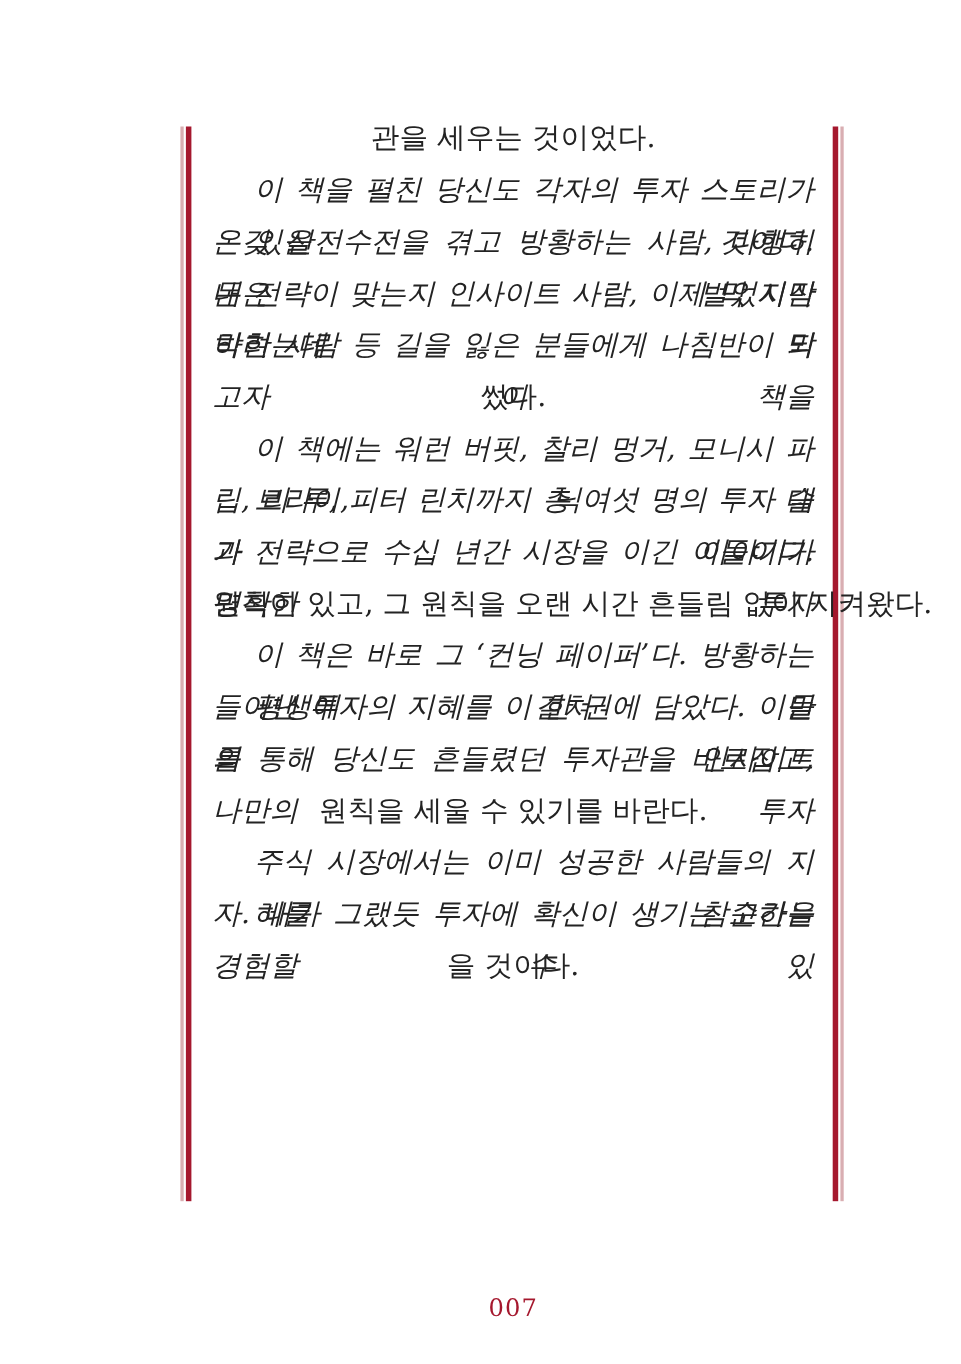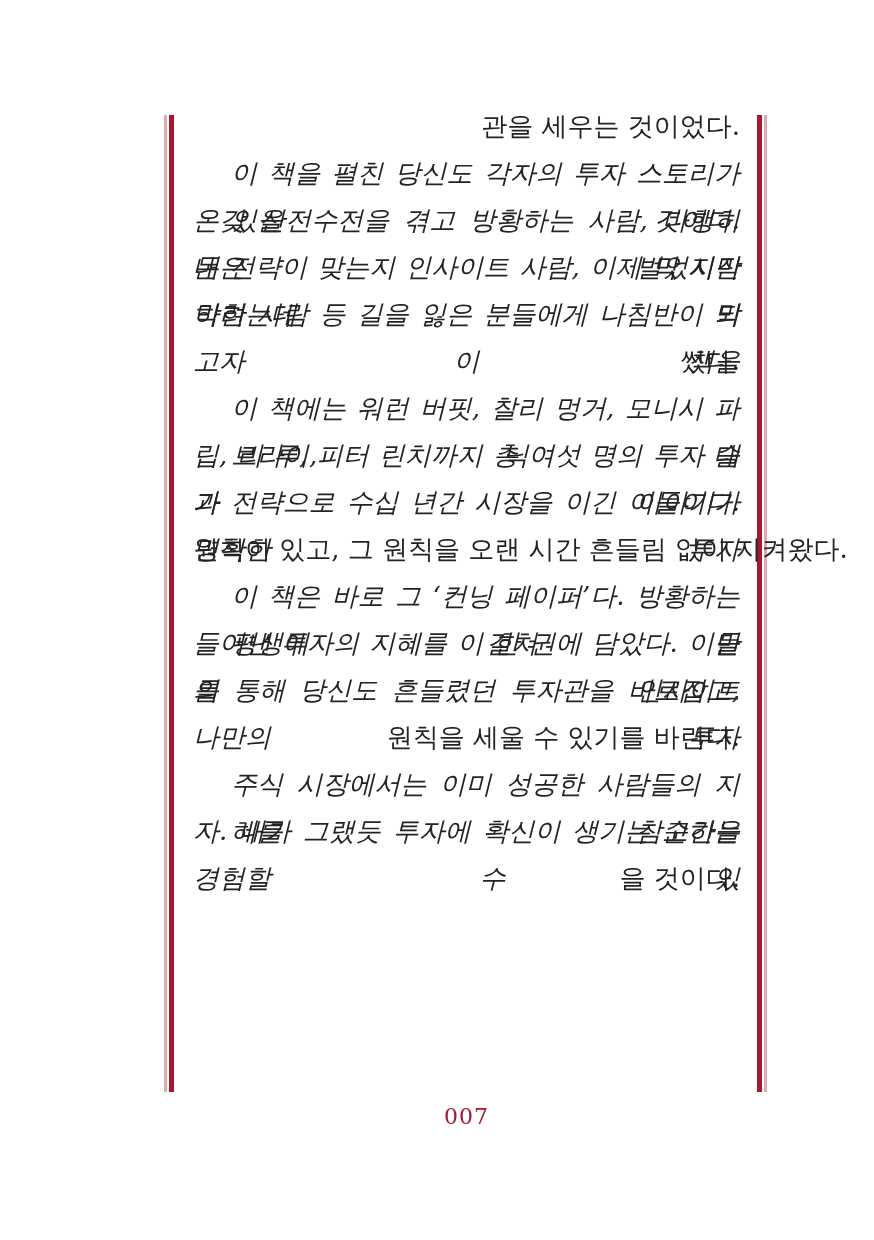--- a/index.html
+++ b/index.html
@@ -32,36 +32,36 @@
     left: 193px;
     top: 103px;
     width: 547px;
     color: #232323;
     font-size: 26px;
   }
   .line {
     height: 47px;
     line-height: 47px;
     white-space: nowrap;
-    text-align: right;
+    text-align: center;
   }
   .line.j {
     white-space: normal;
     text-align: justify;
     text-align-last: justify;
     font-style: italic;
   }
   .line.ind {
     padding-left: 38px;
   }
 
   .page-number {
     position: absolute;
     left: 193px;
-    top: 1101px;
+    top: 1174px;
     width: 547px;
     text-align: center;
     font-size: 22px;
     line-height: 32px;
     letter-spacing: 1px;
     color: #a5182e;
   }
 </style>
 </head>
 <body>

